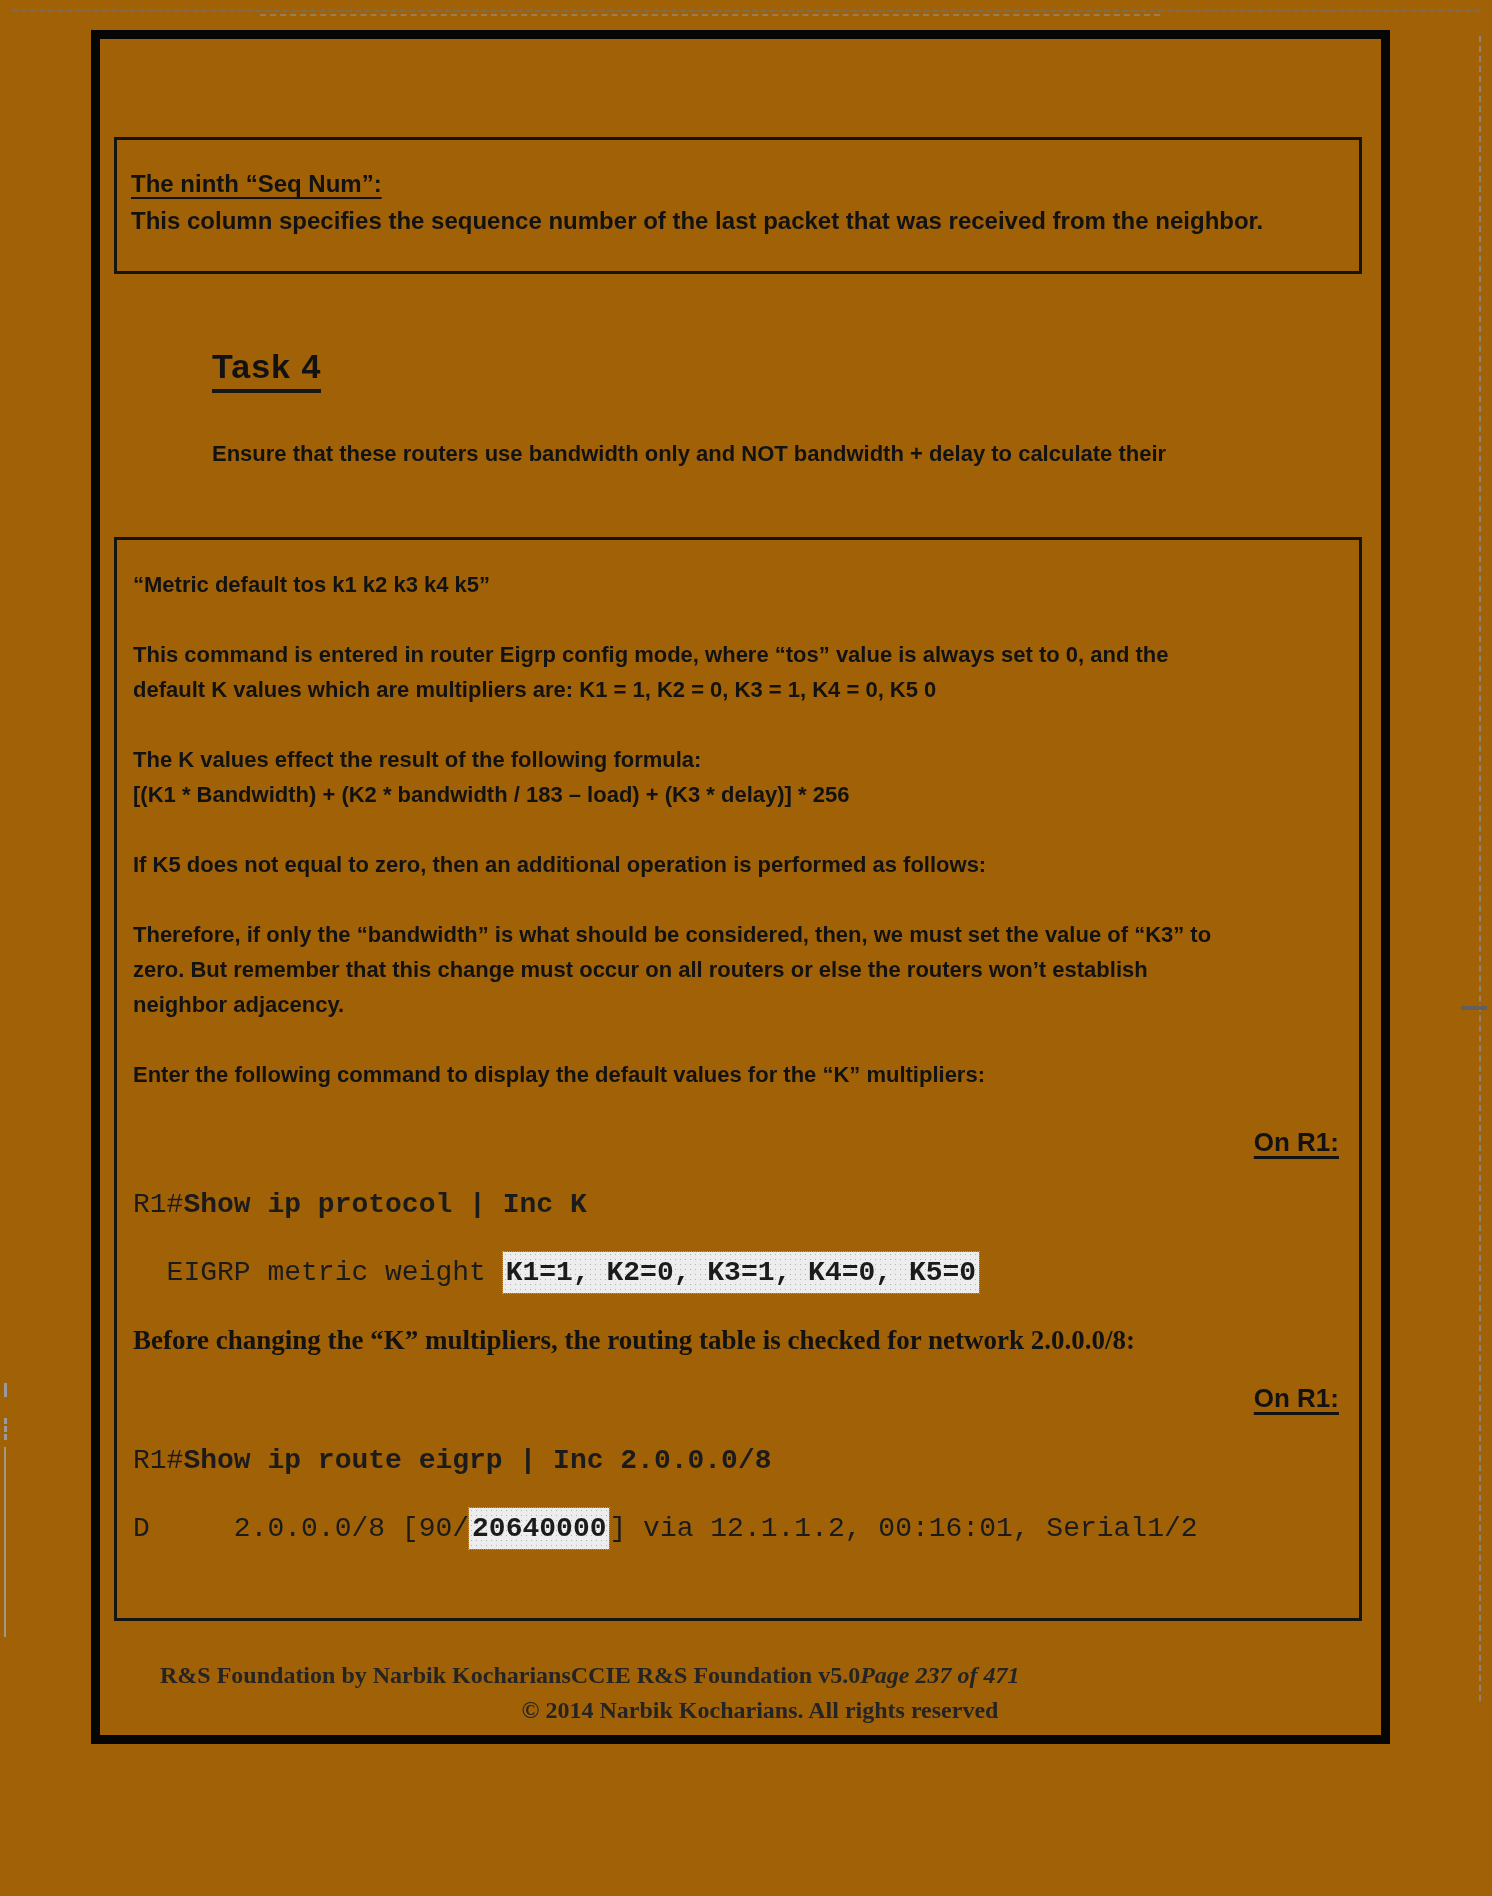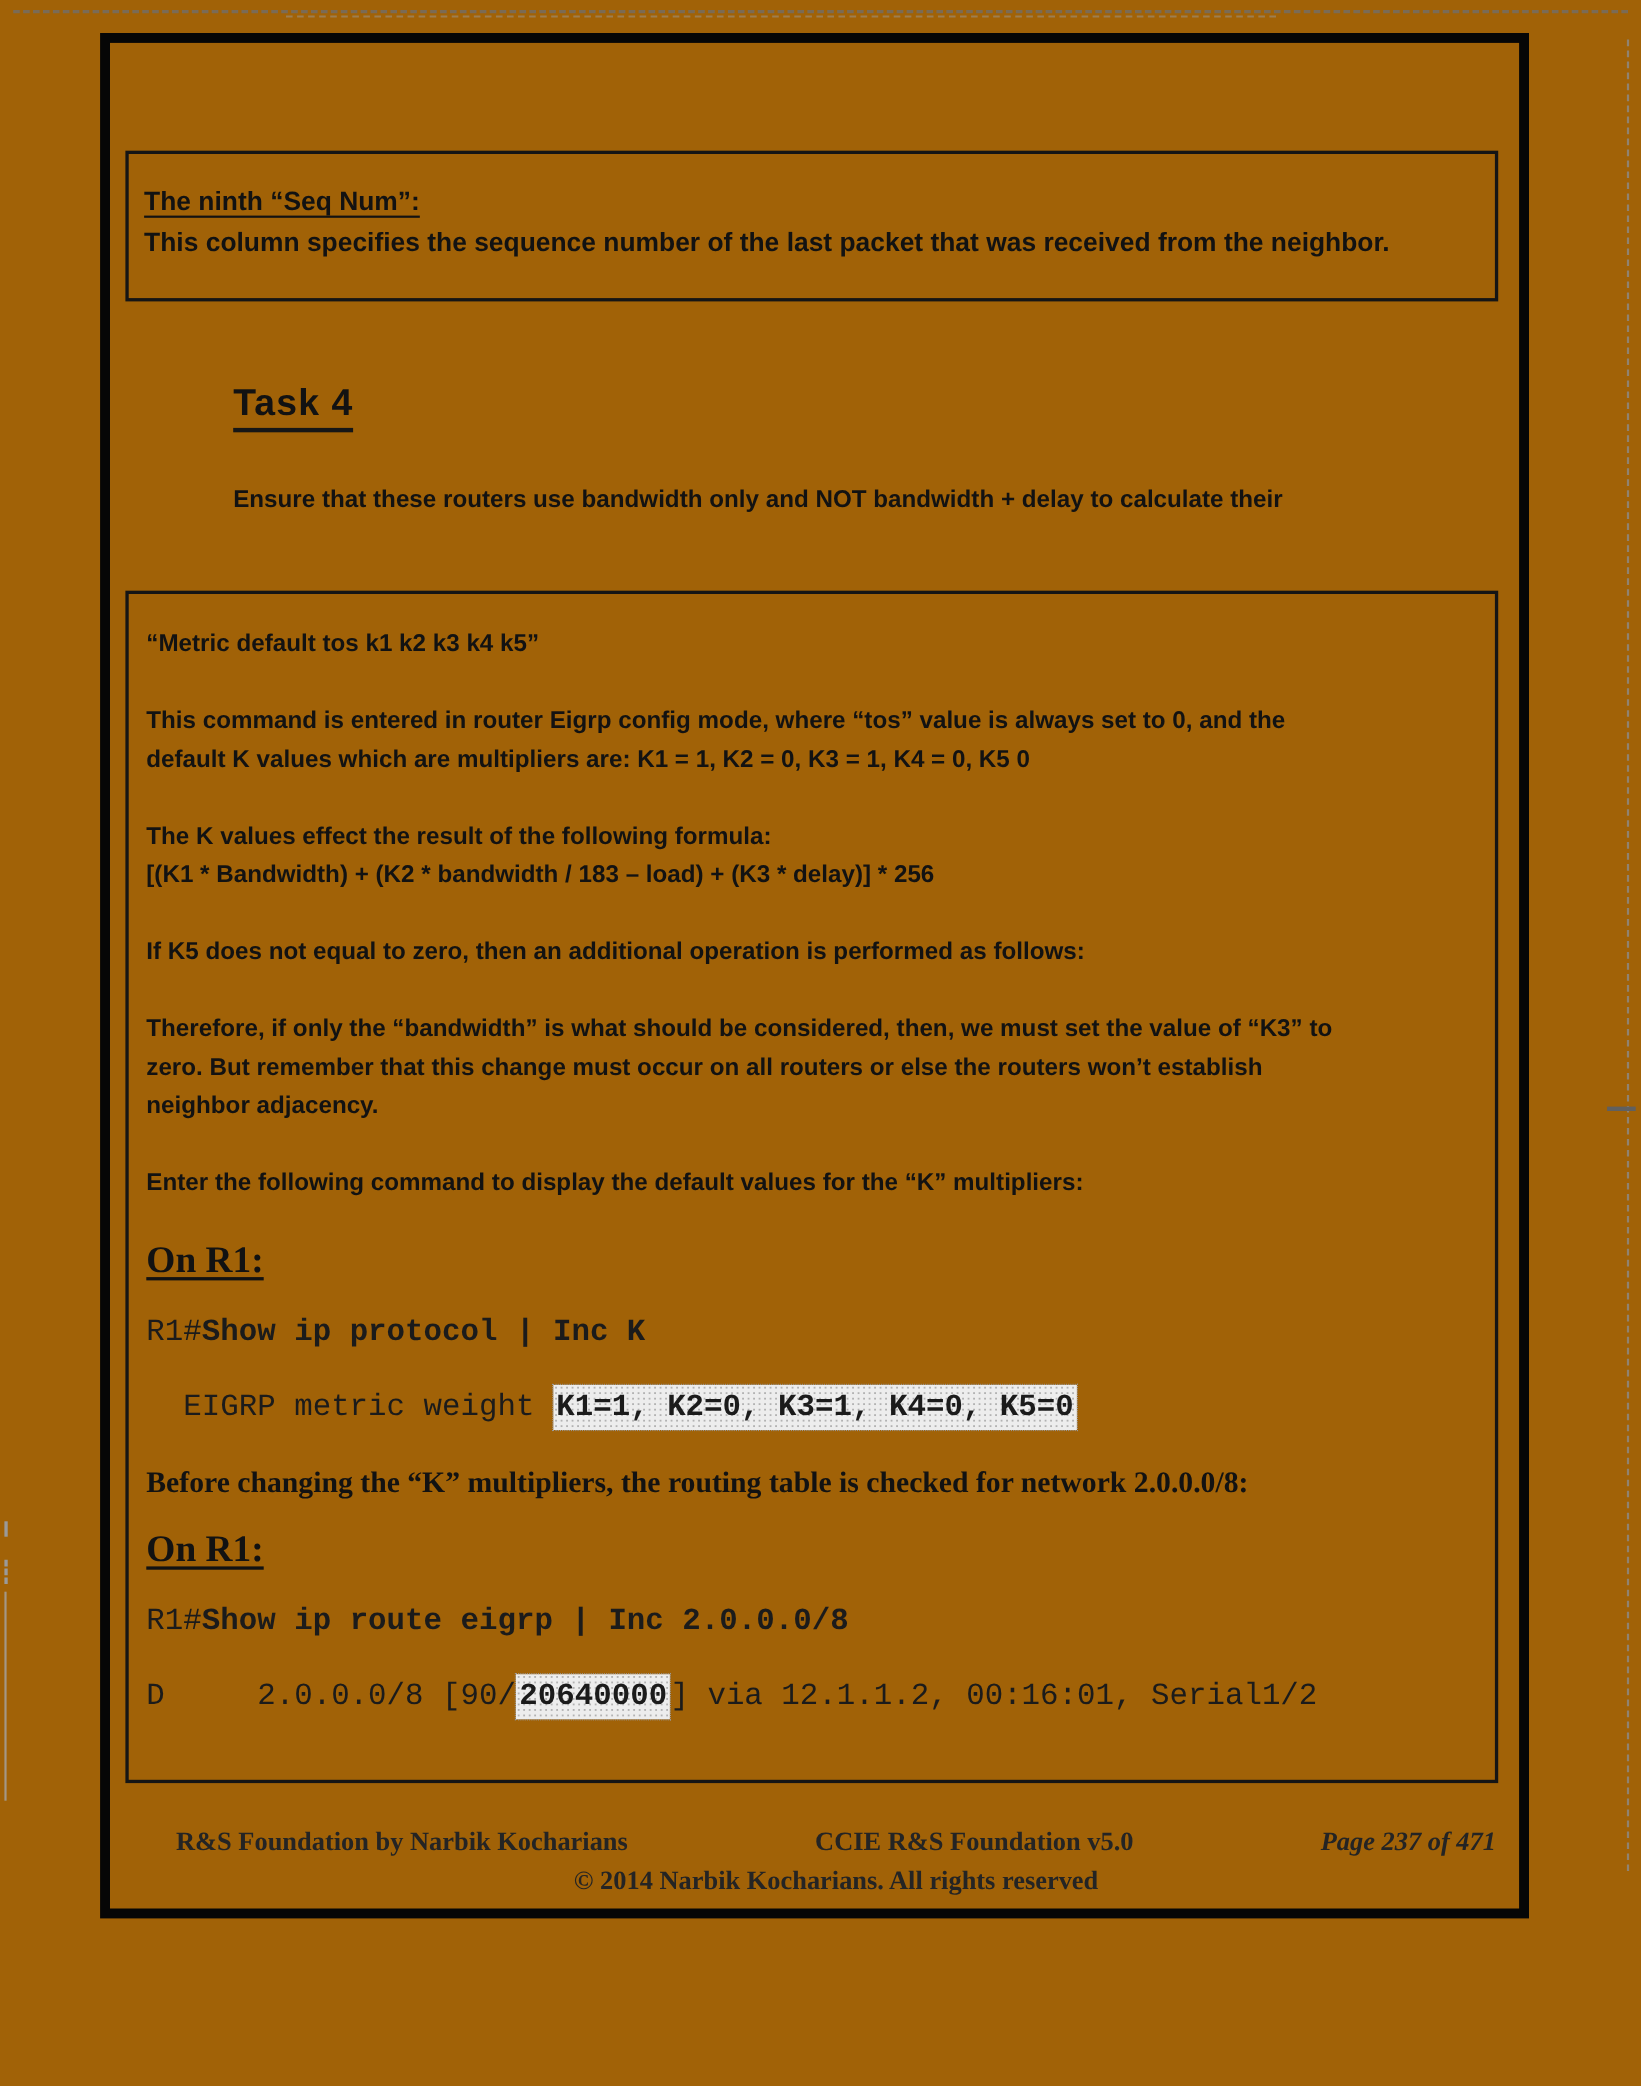--- a/index.html
+++ b/index.html
@@ -48,24 +48,25 @@
 
   .main-box{
     position:absolute;left:114px;top:537px;width:1248px;height:1084px;
     border:3px solid #151515;box-sizing:border-box;
     padding:27px 20px 0 16px;
   }
   .para{font-size:22px;font-weight:bold;line-height:35px;margin:0 0 35px 0;}
   .para div{white-space:nowrap;}
 
   .on-r1{
-    font-family:Liberation Serif, serif;
-    font-size:34px;font-weight:bold;
+    font-family:Liberation Sans, sans-serif;
+    font-size:26px;font-weight:bold;
     text-decoration:underline;text-decoration-thickness:3px;text-underline-offset:5px;
     margin:0 0 31px 0;
+    text-align:right;
   }
   .mono-line{
     font-family:"Liberation Mono","DejaVu Sans Mono", monospace;
     font-size:28px;white-space:pre;margin:0 0 37px 0;color:#1b1b1b;
   }
   .cmd-bold{font-weight:bold;}
   .hl{
     font-weight:bold;
     background-color:#ededed;
     background-image:radial-gradient(circle, #b2b2b2 22%, rgba(0,0,0,0) 25%);
@@ -74,21 +75,21 @@
     padding:5px 3px;
   }
   .serif-note{
     font-family:"Liberation Serif", serif;
     font-size:27px;font-weight:bold;white-space:nowrap;
     margin:0 0 27px 0;
   }
 
   .footer-row{
     position:absolute;left:160px;top:1662px;width:1200px;
-    display:flex;justify-content:space-between;align-items:baseline;
+    display:flex;align-items:baseline;
     font-family:"Liberation Serif", serif;font-weight:bold;font-size:24px;color:#242424;
   }
   .footer-right{font-style:italic;}
   .footer-copy{
     position:absolute;left:160px;top:1697px;width:1200px;text-align:center;
     font-family:"Liberation Serif", serif;font-weight:bold;font-size:24px;color:#242424;
   }
 </style>
 </head>
 <body>

